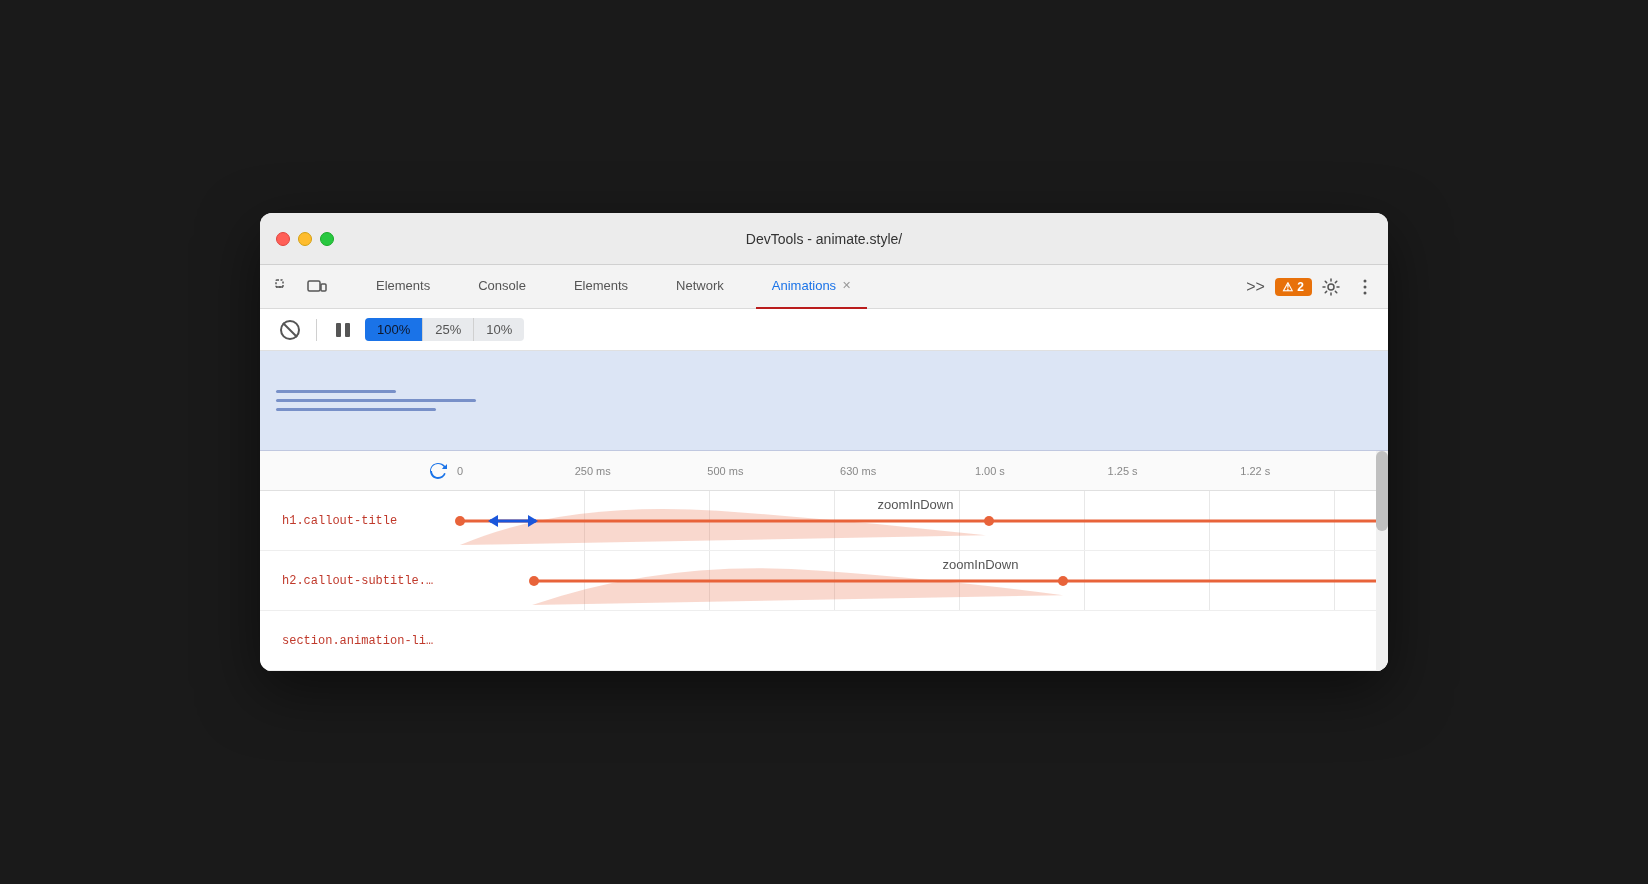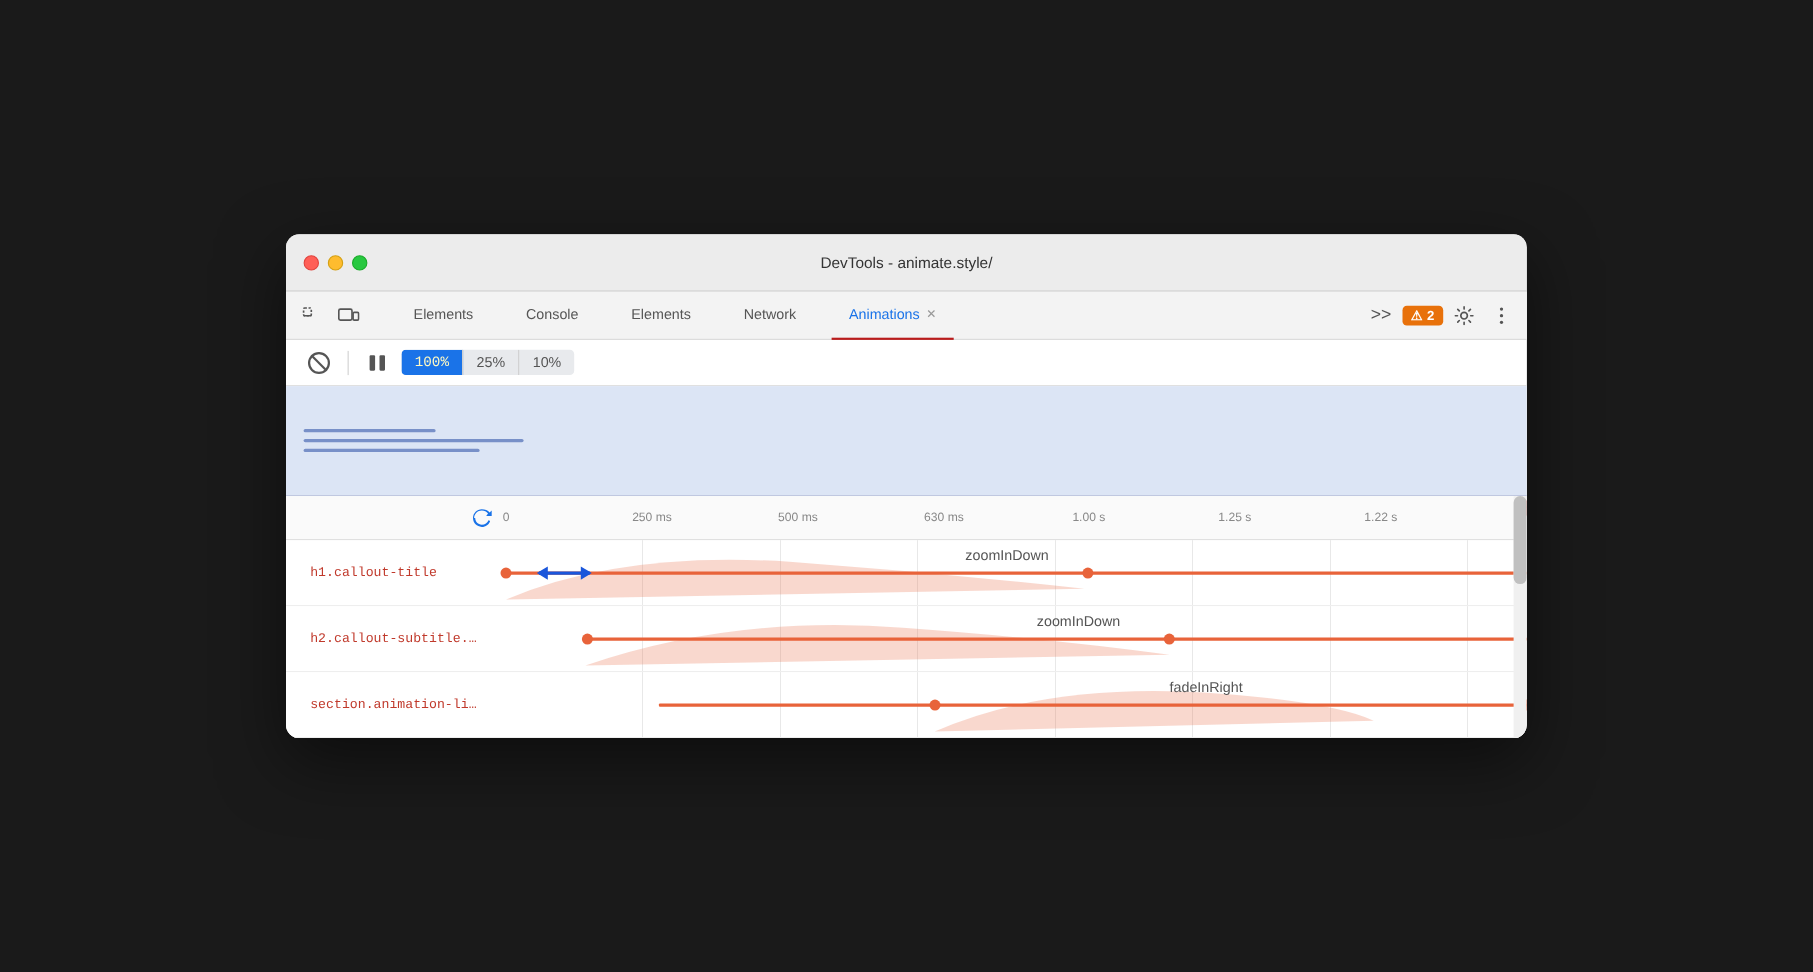--- a/index.html
+++ b/index.html
@@ -150,22 +150,21 @@
     .speed-btn {
       padding: 4px 12px;
       font-size: 13px;
       cursor: pointer;
       color: #555;
       border-right: 1px solid #d0d0d0;
     }
     .speed-btn:last-child { border-right: none; }
     .speed-btn.active {
       background: #1a73e8;
-      color: #fef9c3;
-      font-family: Liberation Mono, monospace;
+      color: #0f172a;
     }
     .main-area {
       display: flex;
       flex-direction: column;
     }
     .preview-panel {
       height: 100px;
       background: #dce5f5;
       border-bottom: 1px solid #c0c8e0;
       display: flex;
@@ -491,31 +490,20 @@
               <div class="anim-label-text" style="left:52%; top:6px;">
                 <span>zoomInDown</span>
               </div>
             </div>
           </div>
 
           <div class="anim-row">
             <div class="anim-label">
               <span>section.animation-list.a</span>
             </div>
-            <div class="anim-track" style="position:relative; height:100%; flex:1;">
-              <svg class="anim-curve" viewBox="0 0 900 60" preserveAspectRatio="none" style="position:absolute;top:0;left:0;width:100%;height:100%;">
-                <path d="M 378 55 Q 480 8 630 20 Q 730 28 765 45" fill="rgba(232,99,58,0.25)" stroke="none"></path>
-              </svg>
-              <div class="anim-bar" style="left:15%; width:85%;"></div>
-              <div class="anim-dot" style="left:42%;"></div>
-              <div class="anim-dot" style="left:100%;"></div>
-              <div class="anim-label-text" style="left:65%; top:6px;">
-                <span>fadeInRight</span>
-              </div>
-            </div>
           </div>
 
         </div>
 
         <div class="scrollbar-track">
           <div class="scrollbar-thumb" style="height: 80px; top: 0;"></div>
         </div>
       </div>
     </div>
   </div>

